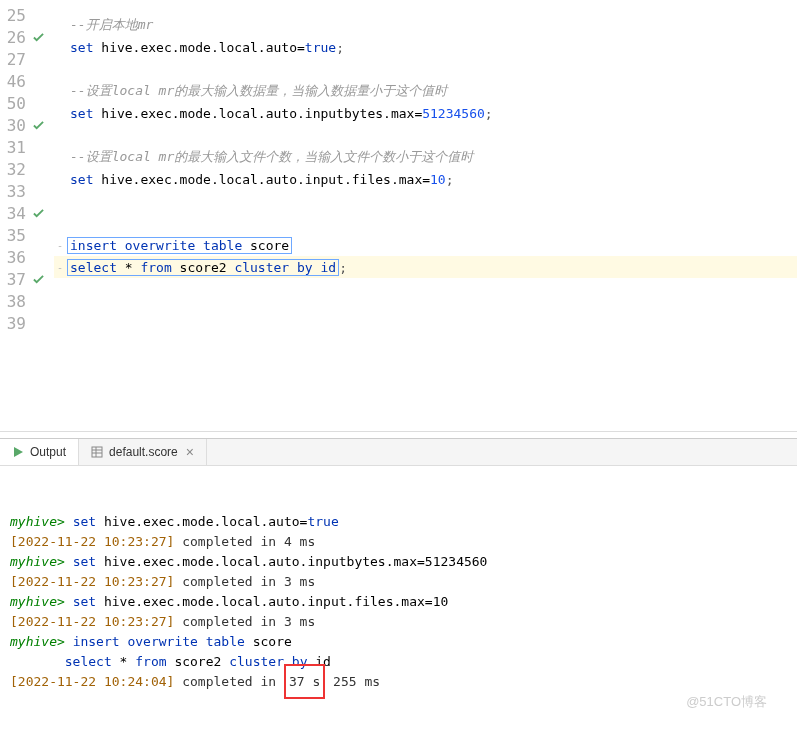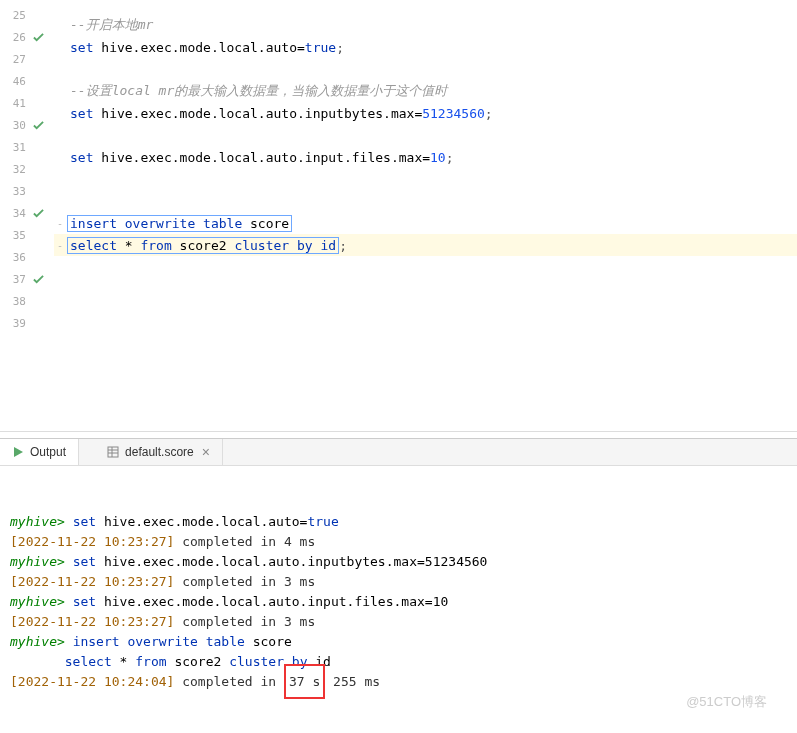--- a/index.html
+++ b/index.html
@@ -1,35 +1,35 @@
 <!DOCTYPE html>
 <html><head>
 <meta charset="utf-8">
 <style>
   * { margin: 0; padding: 0; box-sizing: border-box; }
   body { font-family: "Consolas", "Menlo", monospace; font-size: 13px; background: #fff; color: #333; width: 797px; }
   .editor { display: flex; border-bottom: 1px solid #ddd; height: 432px; overflow: hidden; }
   .gutter { background: #fff; padding-top: 4px; }
   .gutter-row { display: flex; align-items: center; height: 22px; }
-  .lineno { width: 30px; text-align: right; color: #aaa; font-size: 11px; padding-right: 4px; }
+  .lineno { width: 30px; text-align: right; color: #aaa; font-size: 16px; padding-right: 4px; }
   .marker { width: 16px; display: flex; justify-content: center; }
   .marker svg { width: 11px; height: 11px; }
   .code { padding-top: 14px; padding-left: 8px; flex: 1; }
   .code-row { height: 22px; display: flex; align-items: center; white-space: pre; }
   .fold { width: 12px; color: #bbb; font-size: 10px; margin-right: 4px; display: inline-block; text-align: center; }
   .cm { color: #999; font-style: italic; }
   .kw { color: #0033b3; }
   .kw2 { color: #0033b3; }
   .num { color: #1750eb; }
   .str { color: #000; }
   .punc { color: #555; }
   .sel-box { border: 1px solid #6ea8ff; padding: 0 2px; margin-left: -3px; display: inline-block; }
   .hl-line { background: #fffae3; width: 100%; }
   .splitter { height: 6px; background: #fff; }
-  .tabs { display: flex; align-items: center; border-top: 1px solid #ccc; border-bottom: 1px solid #ddd; height: 28px; background: #f5f5f5; gap: 16px; }
+  .tabs { display: flex; align-items: center; border-top: 1px solid #ccc; border-bottom: 1px solid #ddd; height: 28px; background: #f5f5f5; }
   .tab { padding: 0 12px; height: 100%; display: flex; align-items: center; font-family: Arial, sans-serif; font-size: 12px; color: #333; cursor: pointer; border-right: 1px solid #ddd; }
   .tab.active { background: #fff; }
   .tab-icon { margin-right: 6px; display: flex; }
   .tab-close { margin-left: 8px; color: #888; font-size: 14px; line-height: 1; }
   .console { padding: 6px 10px; line-height: 20px; white-space: pre; position: relative; }
   .prompt { color: #008000; font-style: italic; }
   .ts { color: #a16207; }
   .c-kw { color: #0033b3; }
   .redbox { border: 2px solid #e33; padding: 8px 3px; }
   .watermark { position: absolute; right: 30px; bottom: 6px; color: #ccc; font-family: Arial, sans-serif; font-size: 13px; font-style: normal; }
@@ -53,21 +53,21 @@
       </div>
       <div class="gutter-row">
         <span class="lineno">27</span>
         <span class="marker"></span>
       </div>
       <div class="gutter-row">
         <span class="lineno">46</span>
         <span class="marker"></span>
       </div>
       <div class="gutter-row">
-        <span class="lineno">41</span>
+        <span class="lineno">50</span>
         <span class="marker"></span>
       </div>
       <div class="gutter-row">
         <span class="lineno">30</span>
         <span class="marker">
           <svg viewBox="0 0 12 12">
             <path d="M1 6 L4 9 L11 2" stroke="#59a869" stroke-width="2" fill="none"></path>
           </svg>
         </span>
       </div>
@@ -116,20 +116,21 @@
         <span class="marker"></span>
       </div>
     </div>
   <div class="code" id="code">
       <div class="code-row"><span class="fold"></span><span class="cm">--开启本地mr</span></div>
       <div class="code-row"><span class="fold"></span><span class="kw">set</span><span class="str"> hive.exec.mode.local.auto=</span><span class="kw">true</span><span class="punc">;</span></div>
       <div class="code-row"><span class="fold"></span></div>
       <div class="code-row"><span class="fold"></span><span class="cm">--设置local mr的最大输入数据量，当输入数据量小于这个值时</span></div>
       <div class="code-row"><span class="fold"></span><span class="kw">set</span><span class="str"> hive.exec.mode.local.auto.inputbytes.max=</span><span class="num">51234560</span><span class="punc">;</span></div>
       <div class="code-row"><span class="fold"></span></div>
+      <div class="code-row"><span class="fold"></span><span class="cm">--设置local mr的最大输入文件个数，当输入文件个数小于这个值时</span></div>
       <div class="code-row"><span class="fold"></span><span class="kw">set</span><span class="str"> hive.exec.mode.local.auto.input.files.max=</span><span class="num">10</span><span class="punc">;</span></div>
       <div class="code-row"><span class="fold"></span></div>
       <div class="code-row"><span class="fold"></span></div>
       <div class="code-row"><span class="fold">-</span><span class="sel-box"><span class="kw">insert</span><span class="str"> </span><span class="kw">overwrite</span><span class="str"> </span><span class="kw">table</span><span class="str"> score</span></span></div>
       <div class="code-row hl-line"><span class="fold">-</span><span class="sel-box"><span class="kw">select</span><span class="str"> * </span><span class="kw">from</span><span class="str"> score2 </span><span class="kw">cluster</span><span class="str"> </span><span class="kw">by</span><span class="str"> </span><span class="kw2">id</span></span><span class="punc">;</span></div>
       <div class="code-row"><span class="fold"></span></div>
     </div>
 </div>
 
 <div class="splitter"></div>

